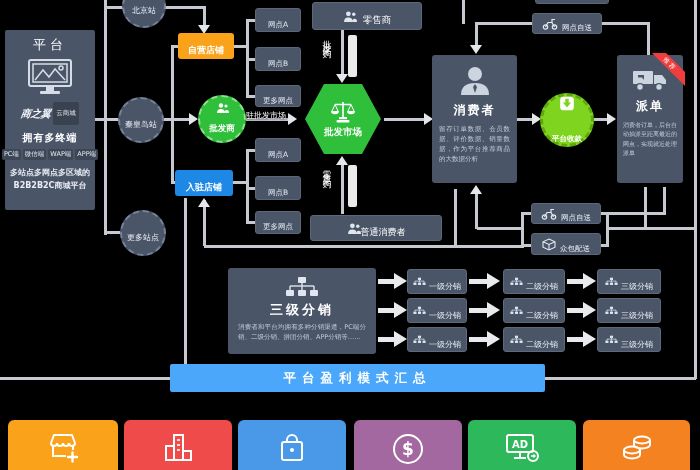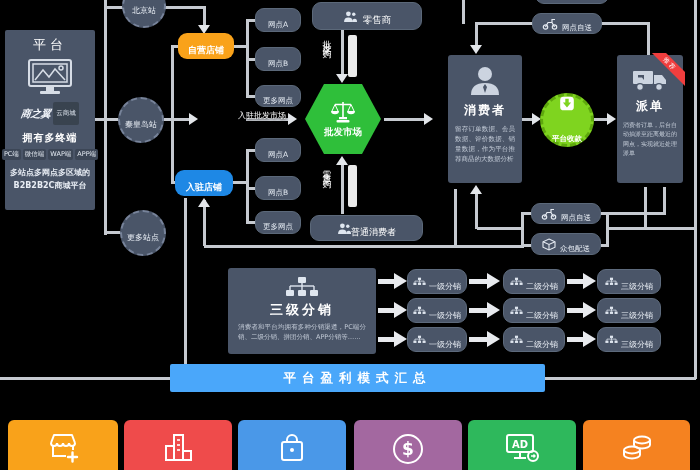--- a/index.html
+++ b/index.html
@@ -7,21 +7,21 @@
   #stage{position:relative;width:700px;height:470px;background:#000;overflow:hidden;}
 
   .line{position:absolute;background:#c6cad0;}
   .ah{position:absolute;width:0;height:0;}
   .ah.r{border-top:6px solid transparent;border-bottom:6px solid transparent;border-left:9px solid #e3e6ea;}
   .ah.d{border-left:6px solid transparent;border-right:6px solid transparent;border-top:9px solid #e3e6ea;}
   .ah.u{border-left:6px solid transparent;border-right:6px solid transparent;border-bottom:9px solid #e3e6ea;}
   .ah.big.r{border-top:8px solid transparent;border-bottom:8px solid transparent;border-left:13px solid #e8eaee;}
 
   .slate{background:#4a5568;}
-  .node{position:absolute;display:flex;align-items:center;justify-content:center;border-radius:9px;box-sizing:border-box;}
+  .node{position:absolute;display:flex;align-items:center;justify-content:center;border-radius:3px;box-sizing:border-box;}
   .node .lbl{white-space:nowrap;margin-top:9px;}
   .circle{border-radius:50%;}
   .station{border:2px dashed #77839a;font-size:8px;color:#e8edf4;text-align:center;line-height:1.2;}
 
   .panel{position:absolute;left:5px;top:30px;width:90px;height:180px;background:#4a5568;border-radius:2px;
          display:flex;flex-direction:column;align-items:center;padding:6px 4px;box-sizing:border-box;}
   .panel .ttl{font-size:13px;letter-spacing:4px;margin-bottom:4px;}
   .panel .logo-row{display:flex;align-items:center;gap:2px;margin:4px 0 5px 0;}
   .panel .logo-script{font-size:10px;font-weight:bold;font-style:italic;color:#f2f5fa;transform:skewX(-8deg);}
   .panel .logo-badge{font-size:6.5px;background:#39434f;color:#dfe6ef;padding:7px 3px;border-radius:2px;}
@@ -200,20 +200,29 @@
   <div class="node slate circle station" style="left:118px;top:97px;width:46px;height:46px;">
     <span class="lbl">秦皇岛站</span>
   </div>
   <div class="node slate circle station" style="left:120px;top:210px;width:46px;height:46px;justify-content:center;">
     <span class="lbl">更多站点</span>
   </div>
 
   <div class="node" style="left:178px;top:33px;width:56px;height:26px;background:#f9a21a;font-size:9px;font-weight:bold;">
     <span class="lbl">自营店铺</span>
   </div>
+  <div class="node circle" style="left:198px;top:95px;width:48px;height:48px;background:#2fbf3a;border:2px dashed #8fe08f;flex-direction:column;gap:1px;">
+    <svg class="ico" width="13" height="10" viewBox="0 0 13 10">
+      <circle cx="5" cy="2.5" r="2.2" fill="#fff"></circle>
+        <path d="M1 10 q0-4 4-4 q4 0 4 4 Z" fill="#fff"></path>
+      <circle cx="10" cy="3" r="1.6" fill="#fff"></circle>
+        <path d="M8.5 10 q0-3 2.5-3 q2 0 2 3 Z" fill="#fff"></path>
+    </svg>
+    <span class="lbl" style="font-size:8.5px;font-weight:bold;">批发商</span>
+  </div>
   <div class="node" style="left:175px;top:170px;width:58px;height:26px;background:#1e88e5;font-size:9px;font-weight:bold;">
     <span class="lbl">入驻店铺</span>
   </div>
 
   <div class="node slate outlet" style="left:255px;top:8px;width:46px;height:24px;">
     <span class="lbl">网点A</span>
   </div>
   <div class="node slate outlet" style="left:255px;top:47px;width:46px;height:24px;">
     <span class="lbl">网点B</span>
   </div>
@@ -232,21 +241,21 @@
 
   <div class="node slate" style="left:312px;top:2px;width:110px;height:28px;gap:6px;font-size:9.5px;border:1px solid #5b6879;">
     <svg class="ico" width="14" height="11" viewBox="0 0 13 10">
       <circle cx="5" cy="2.5" r="2.2" fill="#dfe6ef"></circle>
         <path d="M1 10 q0-4 4-4 q4 0 4 4 Z" fill="#dfe6ef"></path>
       <circle cx="10" cy="3" r="1.6" fill="#dfe6ef"></circle>
         <path d="M8.5 10 q0-3 2.5-3 q2 0 2 3 Z" fill="#dfe6ef"></path>
     </svg>
     <span class="lbl">零售商</span>
   </div>
-  <div class="node slate" style="left:310px;top:215px;width:113px;height:26px;font-size:9px;border:1px solid #5b6879;">
+  <div class="node slate" style="left:310px;top:215px;width:132px;height:26px;font-size:9px;border:1px solid #5b6879;">
     <svg class="ico" width="14" height="11" viewBox="0 0 13 10">
       <circle cx="5" cy="2.5" r="2.2" fill="#dfe6ef"></circle>
         <path d="M1 10 q0-4 4-4 q4 0 4 4 Z" fill="#dfe6ef"></path>
       <circle cx="10" cy="3" r="1.6" fill="#dfe6ef"></circle>
         <path d="M8.5 10 q0-3 2.5-3 q2 0 2 3 Z" fill="#dfe6ef"></path>
     </svg>
     <span class="lbl">普通消费者</span>
   </div>
 
   <div class="hex">
@@ -258,21 +267,21 @@
       <path d="M1 11 a4 3.2 0 0 0 8 0 Z" fill="#fff"></path>
       <line x1="21" y1="4.5" x2="18" y2="11" stroke="#fff" stroke-width="1"></line>
       <line x1="21" y1="4.5" x2="24" y2="11" stroke="#fff" stroke-width="1"></line>
       <path d="M17 11 a4 3.2 0 0 0 8 0 Z" fill="#fff"></path>
       <rect x="9" y="17" width="8" height="2.2" fill="#fff"></rect>
       <rect x="6.5" y="20" width="13" height="2.4" rx="1" fill="#fff"></rect>
     </svg>
     <span class="lbl">批发市场</span>
   </div>
 
-  <div class="bigbox" style="left:432px;top:55px;width:74px;height:128px;margin-left:16px;">
+  <div class="bigbox" style="left:432px;top:55px;width:85px;height:128px;">
     <svg class="ico" width="34" height="32" viewBox="0 0 34 32">
       <circle cx="17" cy="9" r="7" fill="#ccd4e0"></circle>
       <path d="M3 30 q0-12 14-12 q14 0 14 12 Z" fill="#ccd4e0"></path>
       <polygon points="17,19 15,22 17,28 19,22" fill="#4a5568"></polygon>
     </svg>
     <div class="ttl">消费者</div>
     <div class="body">留存订单数据、会员数据、评价数据、销量数据，作为平台推荐商品的大数据分析</div>
   </div>
 
   <div class="node circle" style="left:540px;top:93px;width:54px;height:54px;background:#7fd41f;border:3px dashed #5ea80d;flex-direction:column;gap:14px;">

